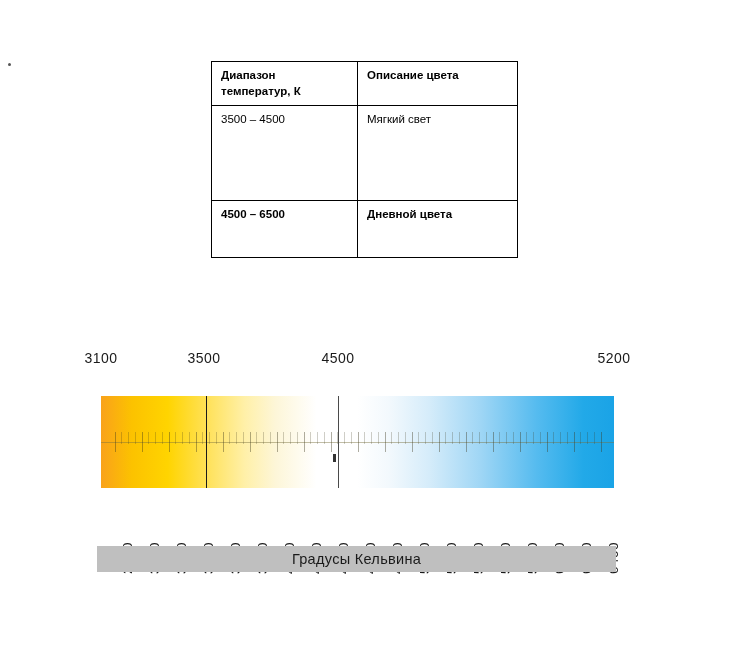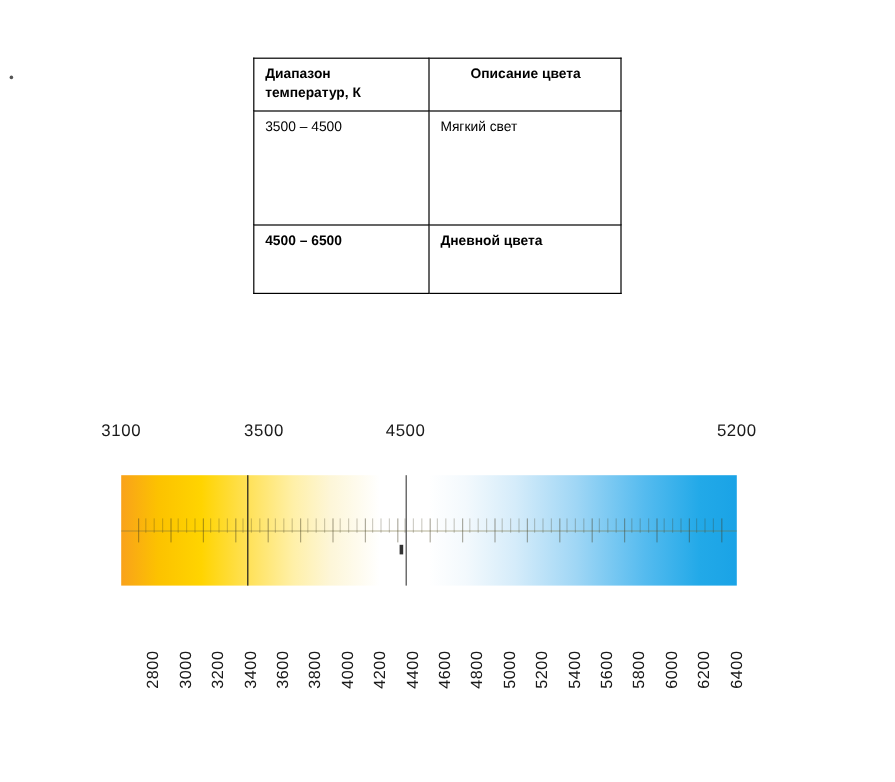--- a/index.html
+++ b/index.html
@@ -24,41 +24,41 @@
     width: 3px;
     height: 3px;
     background: #555;
     border-radius: 50%;
   }
 
   
   .temp-table {
     position: absolute;
     left: 211px;
-    top: 48px;
+    top: 61px;
     width: 272px;
     border-collapse: collapse;
     table-layout: fixed;
   }
   .temp-table td, .temp-table th {
     border: 1px solid #000000;
     vertical-align: top;
     padding: 6px 8px 6px 9px;
     font-size: 11.5px;
     font-weight: normal;
     text-align: left;
     line-height: 1.35;
   }
   .temp-table th {
     font-weight: bold;
     font-size: 11.5px;
     height: 30px;
   }
   .temp-table .col-range { width: 128px; }
-  .temp-table .col-desc  { width: 142px; text-align: center; }
+  .temp-table .col-desc  { width: 142px; }
   .row-tall td { height: 76px; }
   .row-mid  td { height: 82px; }
   .row-last td { height: 44px; font-weight: bold; }
 
   
   .scale-wrap {
     position: absolute;
     left: 0;
     top: 350px;
     width: 746px;
@@ -210,21 +210,21 @@
     <tr class="row-last">
       <td>4500  – 6500</td>
       <td>Дневной цвета</td>
     </tr>
   </tbody>
 </table>
 
 <div class="scale-wrap">
   <div class="top-labels" id="top-labels">
       <div class="top-label" style="left: 101px;">3100</div>
-      <div class="top-label" style="left: 220px;">3500</div>
+      <div class="top-label" style="left: 204px;">3500</div>
       <div class="top-label" style="left: 338.006px;">4500</div>
       <div class="top-label" style="left: 614px;">5200</div>
     </div>
 
   <div class="gradient-bar" id="gradient-bar">
     <div class="bar-midline"></div>
     <div class="minor-ticks" id="minor-ticks">
         <div class="minor-tick" style="left: 13.5px; height: 20px; opacity: 0.75;"></div>
         <div class="minor-tick" style="left: 20.25px; height: 12px; opacity: 0.45;"></div>
         <div class="minor-tick" style="left: 27px; height: 12px; opacity: 0.45;"></div>
@@ -319,13 +319,16 @@
       <div class="bot-label" style="left: 416.5px; top: 50px;">5000</div>
       <div class="bot-label" style="left: 443.5px; top: 50px;">5200</div>
       <div class="bot-label" style="left: 470.5px; top: 50px;">5400</div>
       <div class="bot-label" style="left: 497.5px; top: 50px;">5600</div>
       <div class="bot-label" style="left: 524.5px; top: 50px;">5800</div>
       <div class="bot-label" style="left: 551.5px; top: 50px;">6000</div>
       <div class="bot-label" style="left: 578.5px; top: 50px;">6200</div>
       <div class="bot-label" style="left: 605.5px; top: 50px;">6400</div>
     </div>
 
+  <div class="caption-bar">
+    <span class="caption-text">Градусы Кельвина</span>
+  </div>
 </div>
 
 </body></html>

